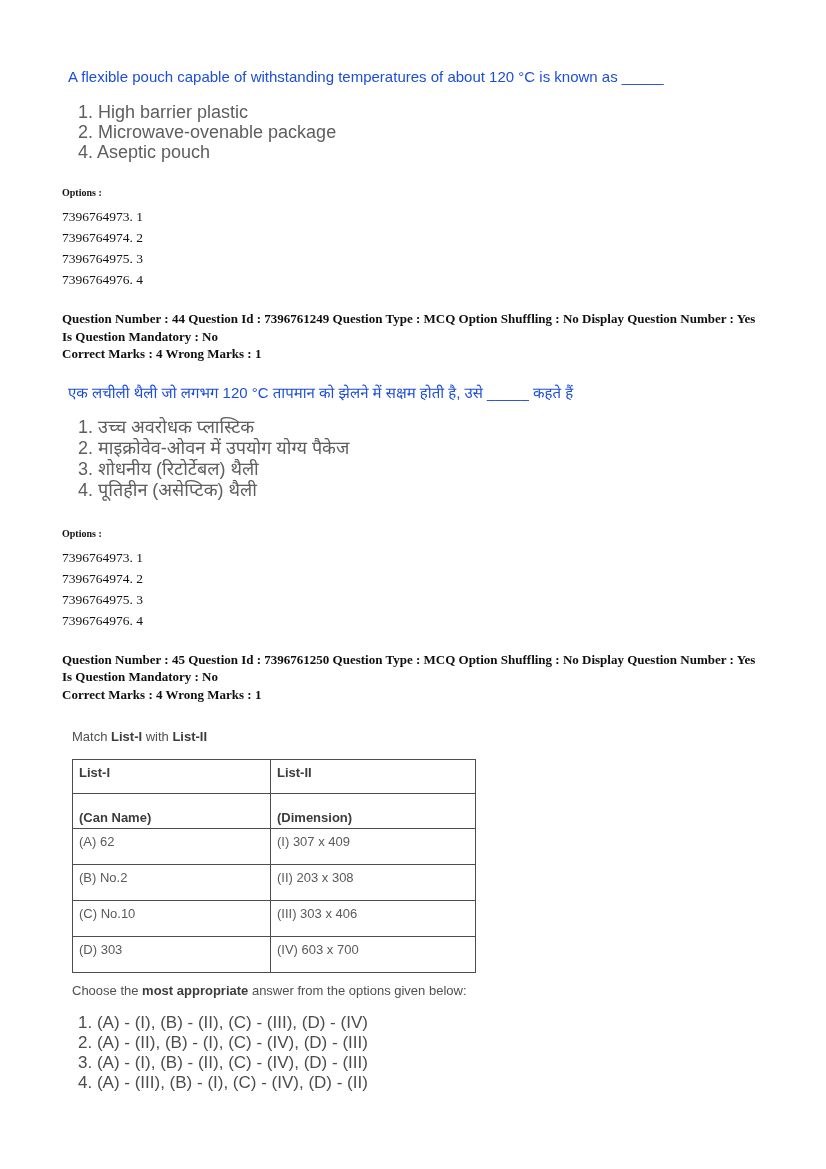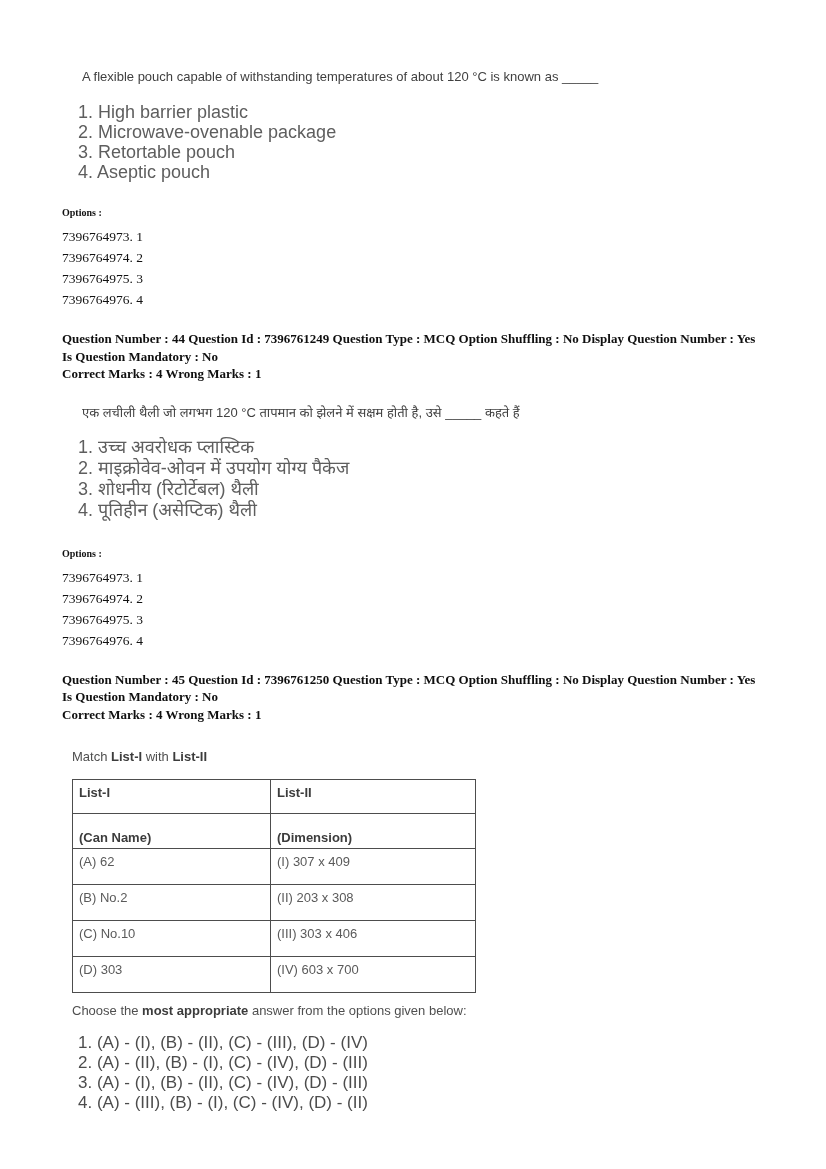--- a/index.html
+++ b/index.html
@@ -5,24 +5,24 @@
   * { margin: 0; padding: 0; box-sizing: border-box; }
   html, body { width: 826px; height: 1169px; background: #ffffff; overflow: hidden; }
   .page {
     width: 826px;
     height: 1169px;
     padding: 69px 50px 20px 62px;
     font-family: "Liberation Sans", sans-serif;
     color: #5a5a5a;
   }
   .q-text {
-    margin-left: 20px;
-    font-size: 13px;
+    margin-left: 6px;
+    font-size: 15px;
     line-height: 16px;
-    color: #404040;
+    color: #1d4ed8;
   }
   .choices {
     list-style: none;
     margin-left: 16px;
     margin-top: 17px;
     font-size: 18px;
     line-height: 20px;
     color: #5e5e5e;
   }
   .choices.hi { margin-top: 16px; line-height: 21px; }
@@ -96,21 +96,20 @@
 </head>
 <body>
 
 <div class="page">
 
   <section>
     <p class="q-text">A flexible pouch capable of withstanding temperatures of about 120 °C is known as _____</p>
     <ul class="choices">
       <li>1. High barrier plastic</li>
       <li>2. Microwave-ovenable package</li>
-      <li>3. Retortable pouch</li>
       <li>4. Aseptic pouch</li>
     </ul>
     <p class="options-label">Options :</p>
     <div class="option-ids">
       <div>7396764973. 1</div>
       <div>7396764974. 2</div>
       <div>7396764975. 3</div>
       <div>7396764976. 4</div>
     </div>
   </section>

